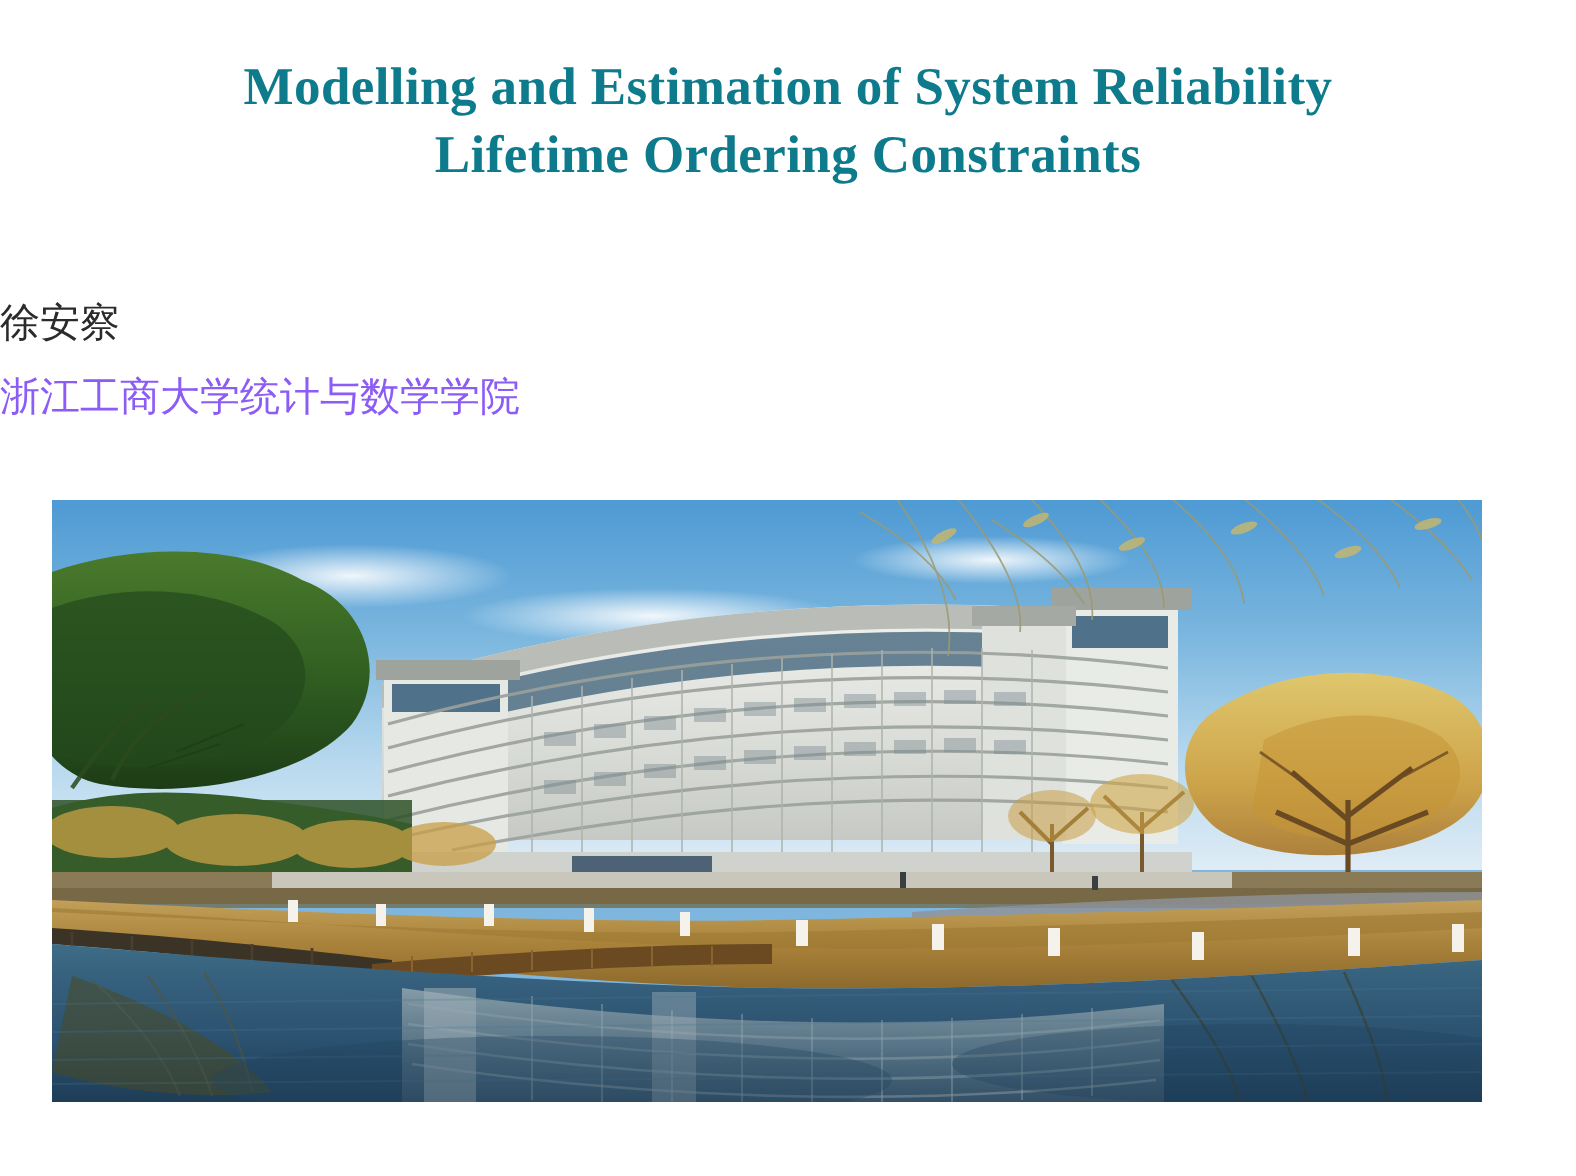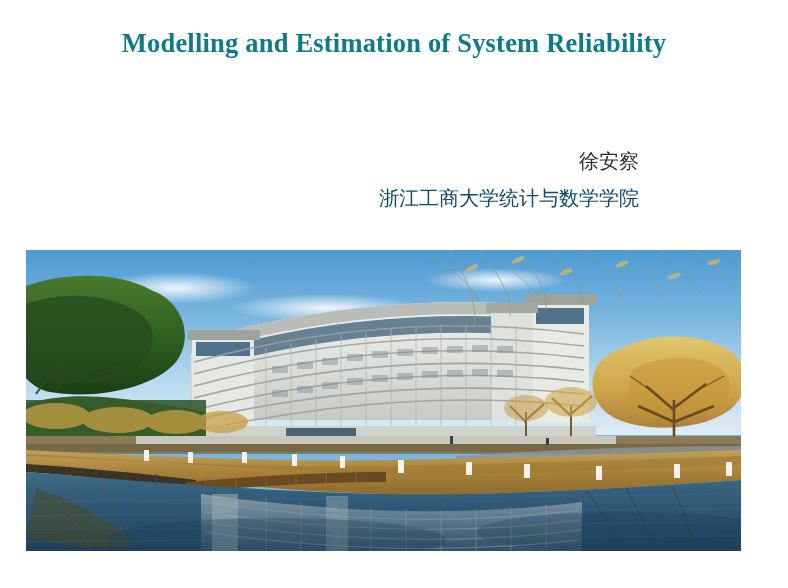--- a/index.html
+++ b/index.html
@@ -40,32 +40,32 @@
     letter-spacing: 0.2px;
     white-space: nowrap;
   }
 
   
   .author-block {
     position: absolute;
     left: 0;
     top: 146px;
     width: 639px;
-    text-align: right;
+    text-align: left;
   }
   .author-name {
     display: block;
     color: #2b2b2b;
     font-family: "DejaVu Serif", "Liberation Serif", serif;
     font-size: 20px;
     line-height: 30px;
   }
   .author-affil {
     display: block;
-    color: #0c4a6e;
+    color: #8b5cf6;
     font-family: "DejaVu Serif", "Liberation Serif", serif;
     font-size: 20px;
     line-height: 32px;
     margin-top: 6px;
   }
 
   
   .photo {
     position: absolute;
     left: 26px;
@@ -81,20 +81,21 @@
     height: 301px;
   }
 </style>
 </head>
 <body>
 
 <div class="slide">
 
   <div class="title-block">
     <span class="title-line">Modelling and Estimation of System Reliability</span>
+    <span class="title-line">Lifetime Ordering Constraints</span>
   </div>
 
   <div class="author-block">
     <span class="author-name">徐安察</span>
     <span class="author-affil">浙江工商大学统计与数学学院</span>
   </div>
 
   <div class="photo">
     <svg viewBox="0 0 715 301" preserveAspectRatio="none">
       <defs>

